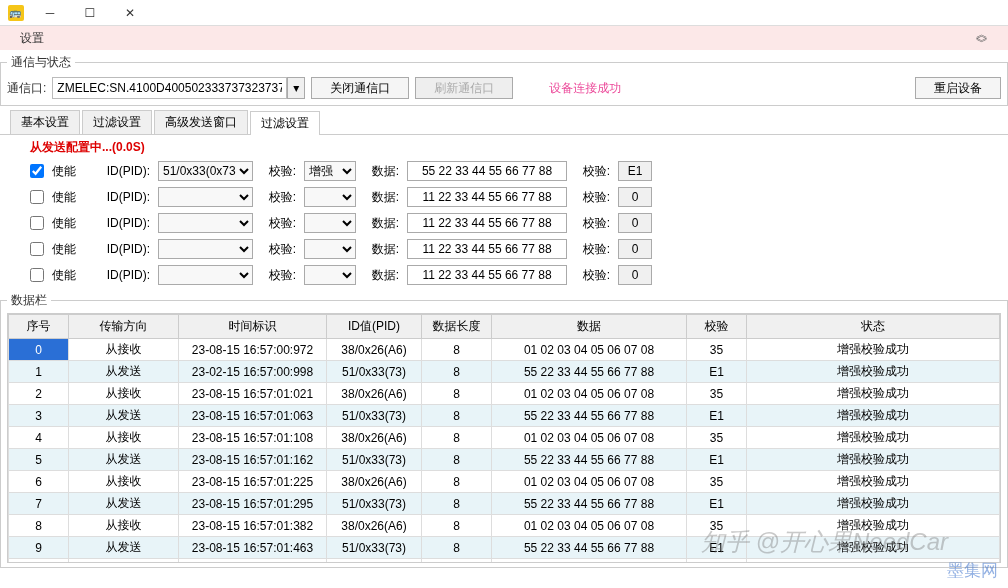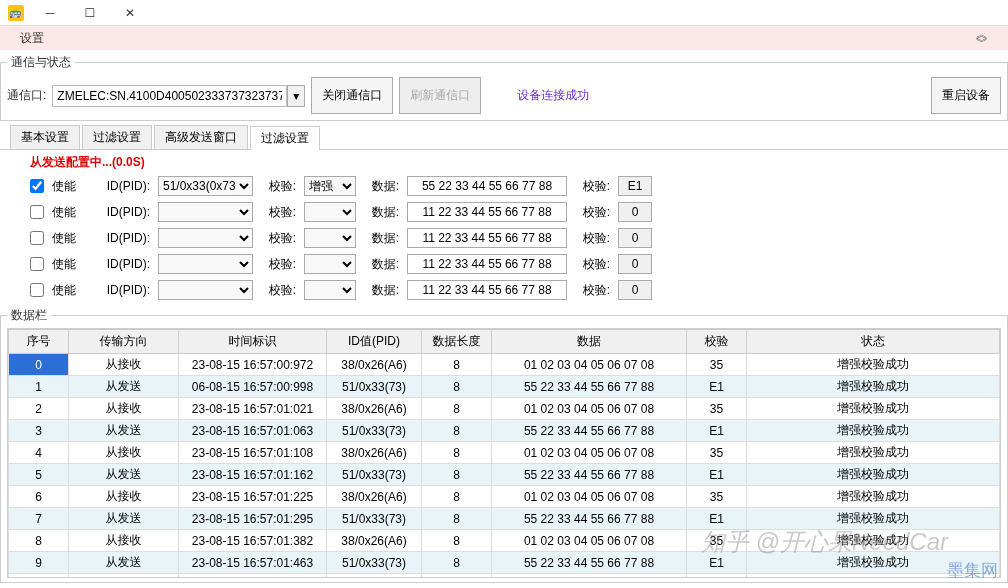--- a/index.html
+++ b/index.html
@@ -9,23 +9,23 @@
 .titlebar .title { flex: 1; font-size: 12px; color: #333; }
 .titlebar .winbtn { width: 40px; height: 26px; display: flex; align-items: center; justify-content: center; color: #333; cursor: pointer; }
 .menubar { height: 24px; background: #fce8e8; display: flex; align-items: center; padding: 0 20px; justify-content: space-between; }
 .menubar .menu-item { color: #333; cursor: pointer; }
 .chevrons { display: flex; flex-direction: column; line-height: 8px; color: #666; cursor: pointer; }
 fieldset.section { border: 1px solid #ccc; margin: 4px 0; padding: 4px 6px; }
 fieldset.section > legend { padding: 0 4px; color: #333; }
 .commrow { display: flex; align-items: center; gap: 6px; padding: 2px 0; }
 .lbl { color: #333; }
 input.text { border: 1px solid #bbb; height: 22px; padding: 0 4px; background: #fff; }
-.btn { border: 1px solid #aaa; background: #f5f5f5; height: 37px; padding: 0 10px; cursor: pointer; }
+.btn { border: 1px solid #aaa; background: #f5f5f5; height: 22px; padding: 0 18px; cursor: pointer; }
 .btn:disabled { background: #eee; color: #aaa; cursor: default; }
-.status-text { color: #6d28d9; margin-left: 30px; }
+.status-text { color: #ec4899; margin-left: 30px; }
 .tabs { border-bottom: 1px solid #ccc; display: flex; padding-left: 10px; margin-top: 2px; }
 .tab { padding: 3px 10px; border: 1px solid #ccc; border-bottom: none; margin-right: 2px; background: #f0f0f0; cursor: pointer; }
 .tab.active { background: #fff; position: relative; top: 1px; }
 .red-title { color: #d00; font-weight: bold; padding: 4px 0 2px 30px; }
 .cfg-rows { padding: 0 30px; }
 .cfg-row { display: flex; align-items: center; height: 26px; gap: 8px; }
 .cfg-row .chk { width: 14px; height: 14px; }
 .cfg-row .id-lbl { width: 55px; text-align: right; }
 .cfg-row .sel { width: 95px; height: 20px; border: 1px solid #aaa; background: #f8f8f8; }
 .cfg-row .sel2 { width: 52px; height: 20px; border: 1px solid #aaa; background: #f8f8f8; }
@@ -184,21 +184,21 @@
               <td>23-08-15 16:57:00:972</td>
               <td>38/0x26(A6)</td>
               <td>8</td>
               <td>01 02 03 04 05 06 07 08</td>
               <td>35</td>
               <td>增强校验成功</td>
             </tr>
             <tr class="even">
               <td>1</td>
               <td>从发送</td>
-              <td>06-08-15 16:57:00:998</td>
+              <td>23-02-15 16:57:00:998</td>
               <td>51/0x33(73)</td>
               <td>8</td>
               <td>55 22 33 44 55 66 77 88</td>
               <td>E1</td>
               <td>增强校验成功</td>
             </tr>
             <tr>
               <td>2</td>
               <td>从接收</td>
               <td>23-08-15 16:57:01:021</td>

